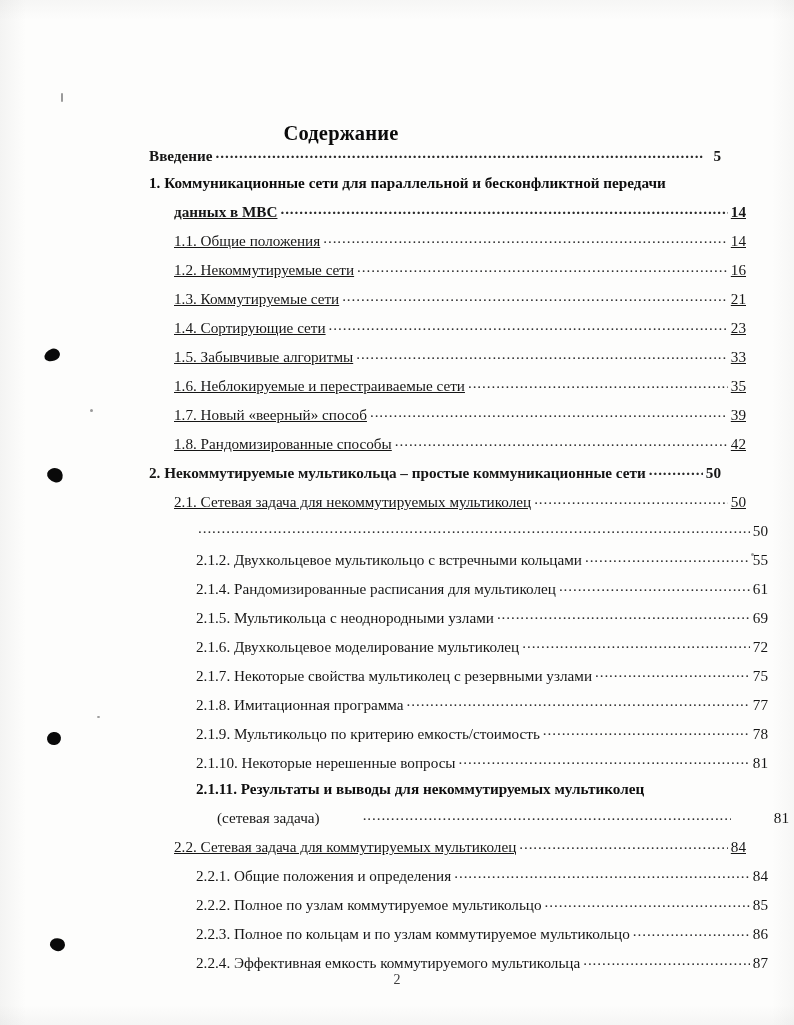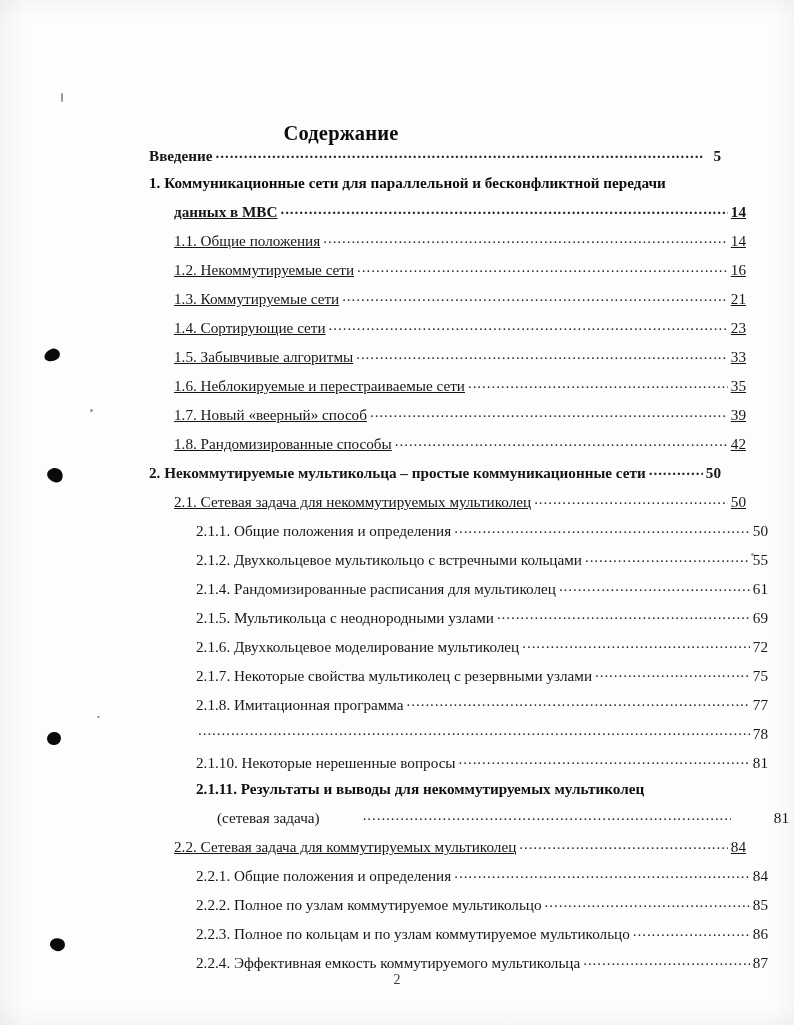--- a/index.html
+++ b/index.html
@@ -228,21 +228,20 @@
         <span class="label">2. Некоммутируемые мультикольца – простые коммуникационные сети</span>
         <span class="leader"></span>
         <span class="page">50</span>
       </div>
       <div class="toc-entry lvl-1">
         <span class="label">2.1. Сетевая задача для некоммутируемых мультиколец</span>
         <span class="leader"></span>
         <span class="page">50</span>
       </div>
       <div class="toc-entry lvl-2">
-        <span class="label">2.1.1. Общие положения и определения</span>
         <span class="leader"></span>
         <span class="page">50</span>
       </div>
       <div class="toc-entry lvl-2">
         <span class="label">2.1.2. Двухкольцевое мультикольцо с встречными кольцами</span>
         <span class="leader"></span>
         <span class="page">55</span>
       </div>
       <div class="toc-entry lvl-2">
         <span class="label">2.1.4. Рандомизированные расписания для мультиколец</span>
@@ -263,20 +262,21 @@
         <span class="label">2.1.7. Некоторые свойства мультиколец с резервными узлами</span>
         <span class="leader"></span>
         <span class="page">75</span>
       </div>
       <div class="toc-entry lvl-2">
         <span class="label">2.1.8. Имитационная программа</span>
         <span class="leader"></span>
         <span class="page">77</span>
       </div>
       <div class="toc-entry lvl-2">
+        <span class="label">2.1.9. Мультикольцо по критерию емкость/стоимость</span>
         <span class="leader"></span>
         <span class="page">78</span>
       </div>
       <div class="toc-entry lvl-2">
         <span class="label">2.1.10. Некоторые нерешенные вопросы</span>
         <span class="leader"></span>
         <span class="page">81</span>
       </div>
       <div class="toc-plain lvl-2">2.1.11. Результаты и выводы для некоммутируемых мультиколец</div>
       <div class="toc-entry lvl-3">

